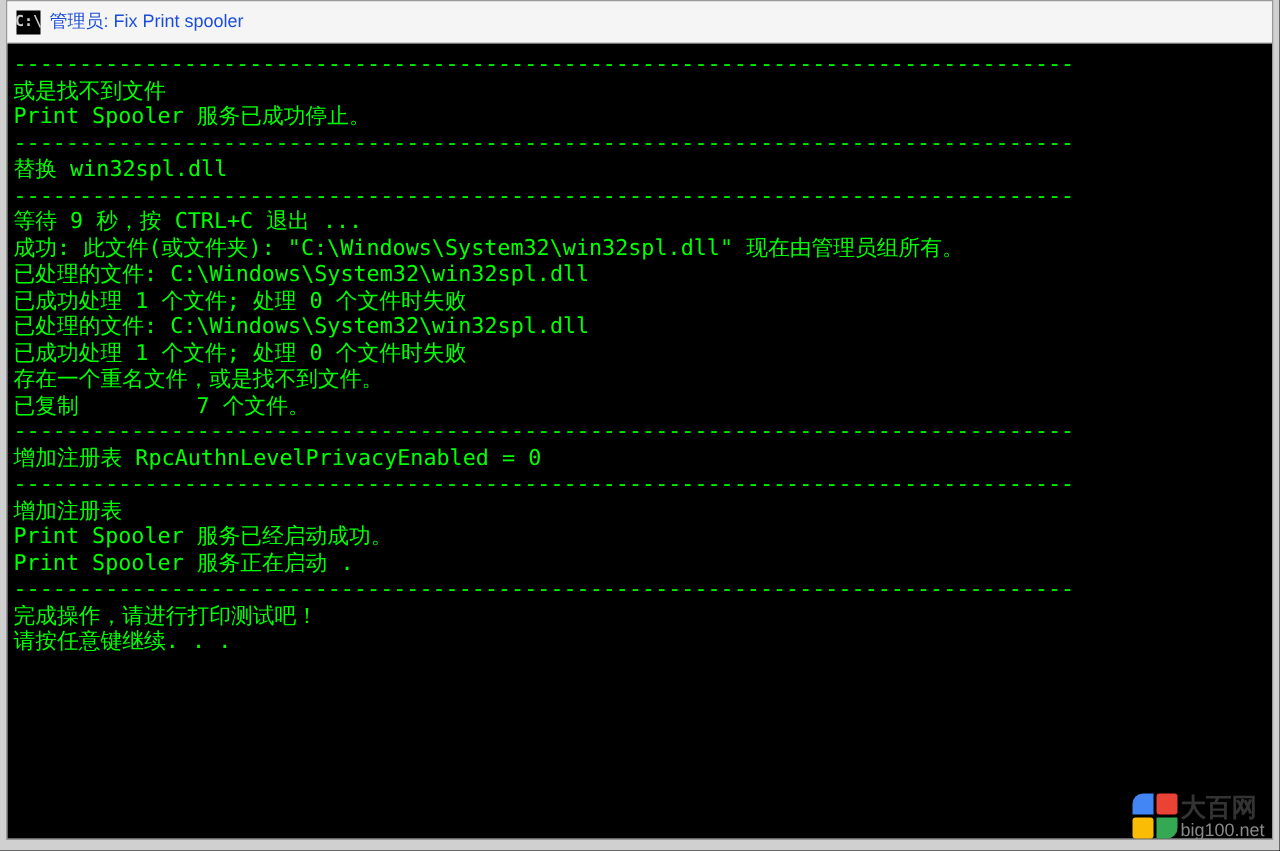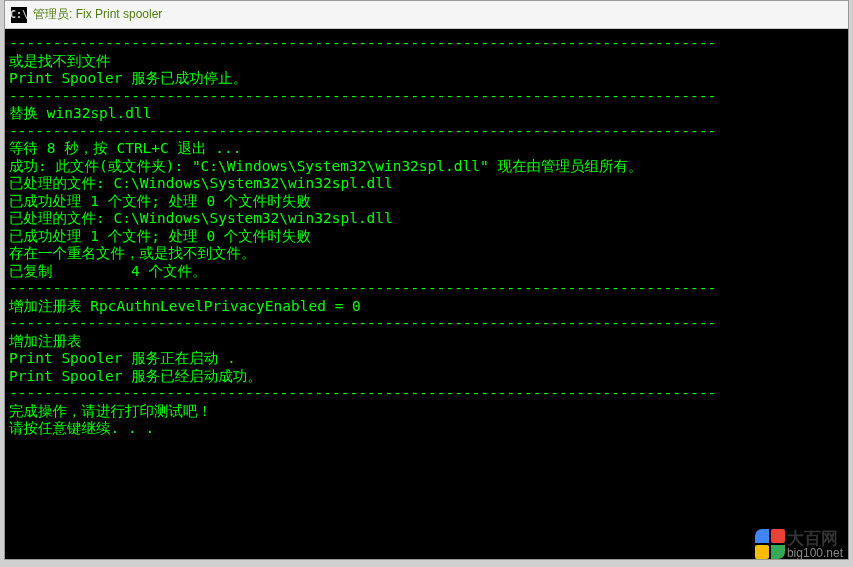--- a/index.html
+++ b/index.html
@@ -36,21 +36,21 @@
       color: #ccc;
       font-size: 10px;
       display: flex;
       align-items: center;
       justify-content: center;
       font-family: "Consolas", monospace;
       font-weight: bold;
     }
     .titlebar-text {
       font-size: 12px;
-      color: #4d7c0f;
+      color: #1d4ed8;
       font-family: "Microsoft YaHei", sans-serif;
     }
     .terminal {
       background: #000;
       width: 100%;
       height: calc(100% - 28px);
       padding: 6px 4px;
       overflow: hidden;
     }
     .terminal-line {
@@ -109,36 +109,36 @@
   <div class="terminal">
     <div class="terminal-line">---------------------------------------------------------------------------------</div>
     <div class="terminal-line">或是找不到文件</div>
     <div class="terminal-line"></div>
     <div class="terminal-line">Print Spooler 服务已成功停止。</div>
     <div class="terminal-line"></div>
     <div class="terminal-line">---------------------------------------------------------------------------------</div>
     <div class="terminal-line">替换 win32spl.dll</div>
     <div class="terminal-line">---------------------------------------------------------------------------------</div>
     <div class="terminal-line"></div>
-    <div class="terminal-line">等待 8 秒，按 CTRL+C 退出 ...</div>
+    <div class="terminal-line">等待 9 秒，按 CTRL+C 退出 ...</div>
     <div class="terminal-line"></div>
     <div class="terminal-line">成功: 此文件(或文件夹): "C:\Windows\System32\win32spl.dll" 现在由管理员组所有。</div>
     <div class="terminal-line">已处理的文件: C:\Windows\System32\win32spl.dll</div>
     <div class="terminal-line">已成功处理 1 个文件; 处理 0 个文件时失败</div>
     <div class="terminal-line">已处理的文件: C:\Windows\System32\win32spl.dll</div>
     <div class="terminal-line">已成功处理 1 个文件; 处理 0 个文件时失败</div>
     <div class="terminal-line">存在一个重名文件，或是找不到文件。</div>
-    <div class="terminal-line">已复制         4 个文件。</div>
+    <div class="terminal-line">已复制         7 个文件。</div>
     <div class="terminal-line">---------------------------------------------------------------------------------</div>
     <div class="terminal-line">增加注册表 RpcAuthnLevelPrivacyEnabled = 0</div>
     <div class="terminal-line"></div>
     <div class="terminal-line">---------------------------------------------------------------------------------</div>
     <div class="terminal-line">增加注册表</div>
+    <div class="terminal-line">Print Spooler 服务已经启动成功。</div>
     <div class="terminal-line">Print Spooler 服务正在启动 .</div>
-    <div class="terminal-line">Print Spooler 服务已经启动成功。</div>
     <div class="terminal-line"></div>
     <div class="terminal-line">---------------------------------------------------------------------------------</div>
     <div class="terminal-line">完成操作，请进行打印测试吧！</div>
     <div class="terminal-line">请按任意键继续. . .</div>
   </div>
 </div>
 
 <div class="watermark">
   <div class="watermark-logo">
     <div class="wl-q wl-blue"></div>

